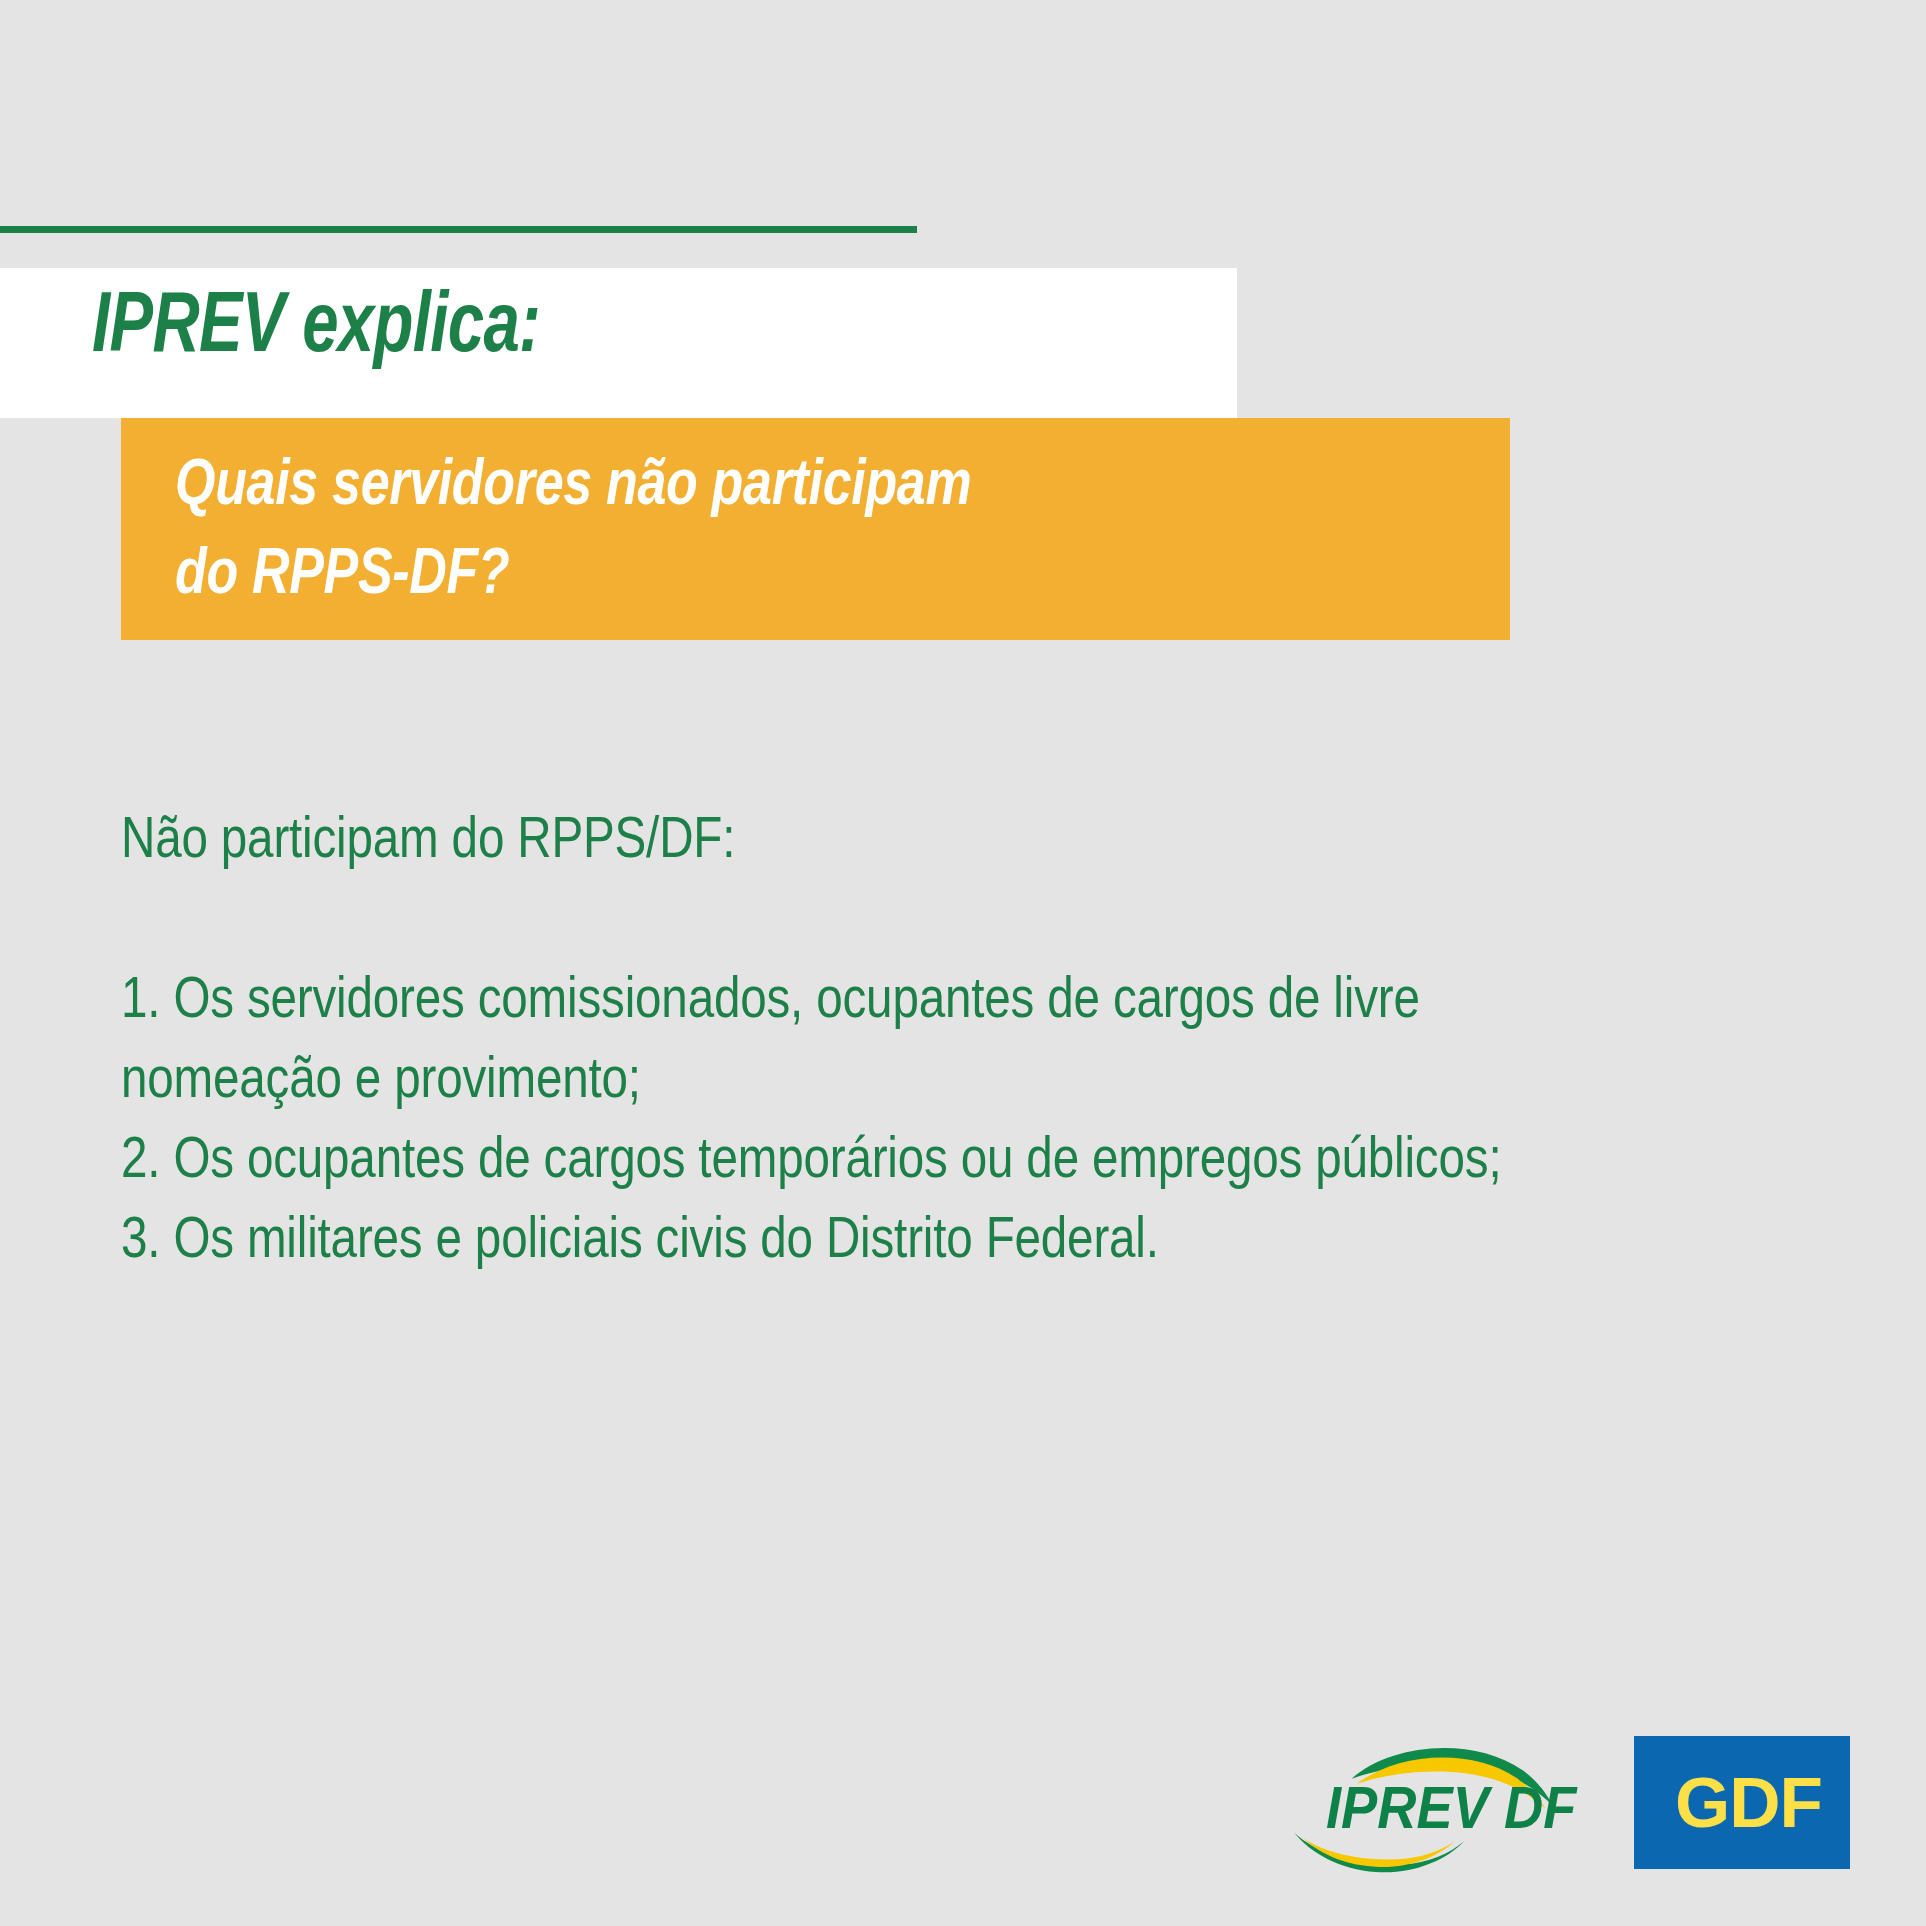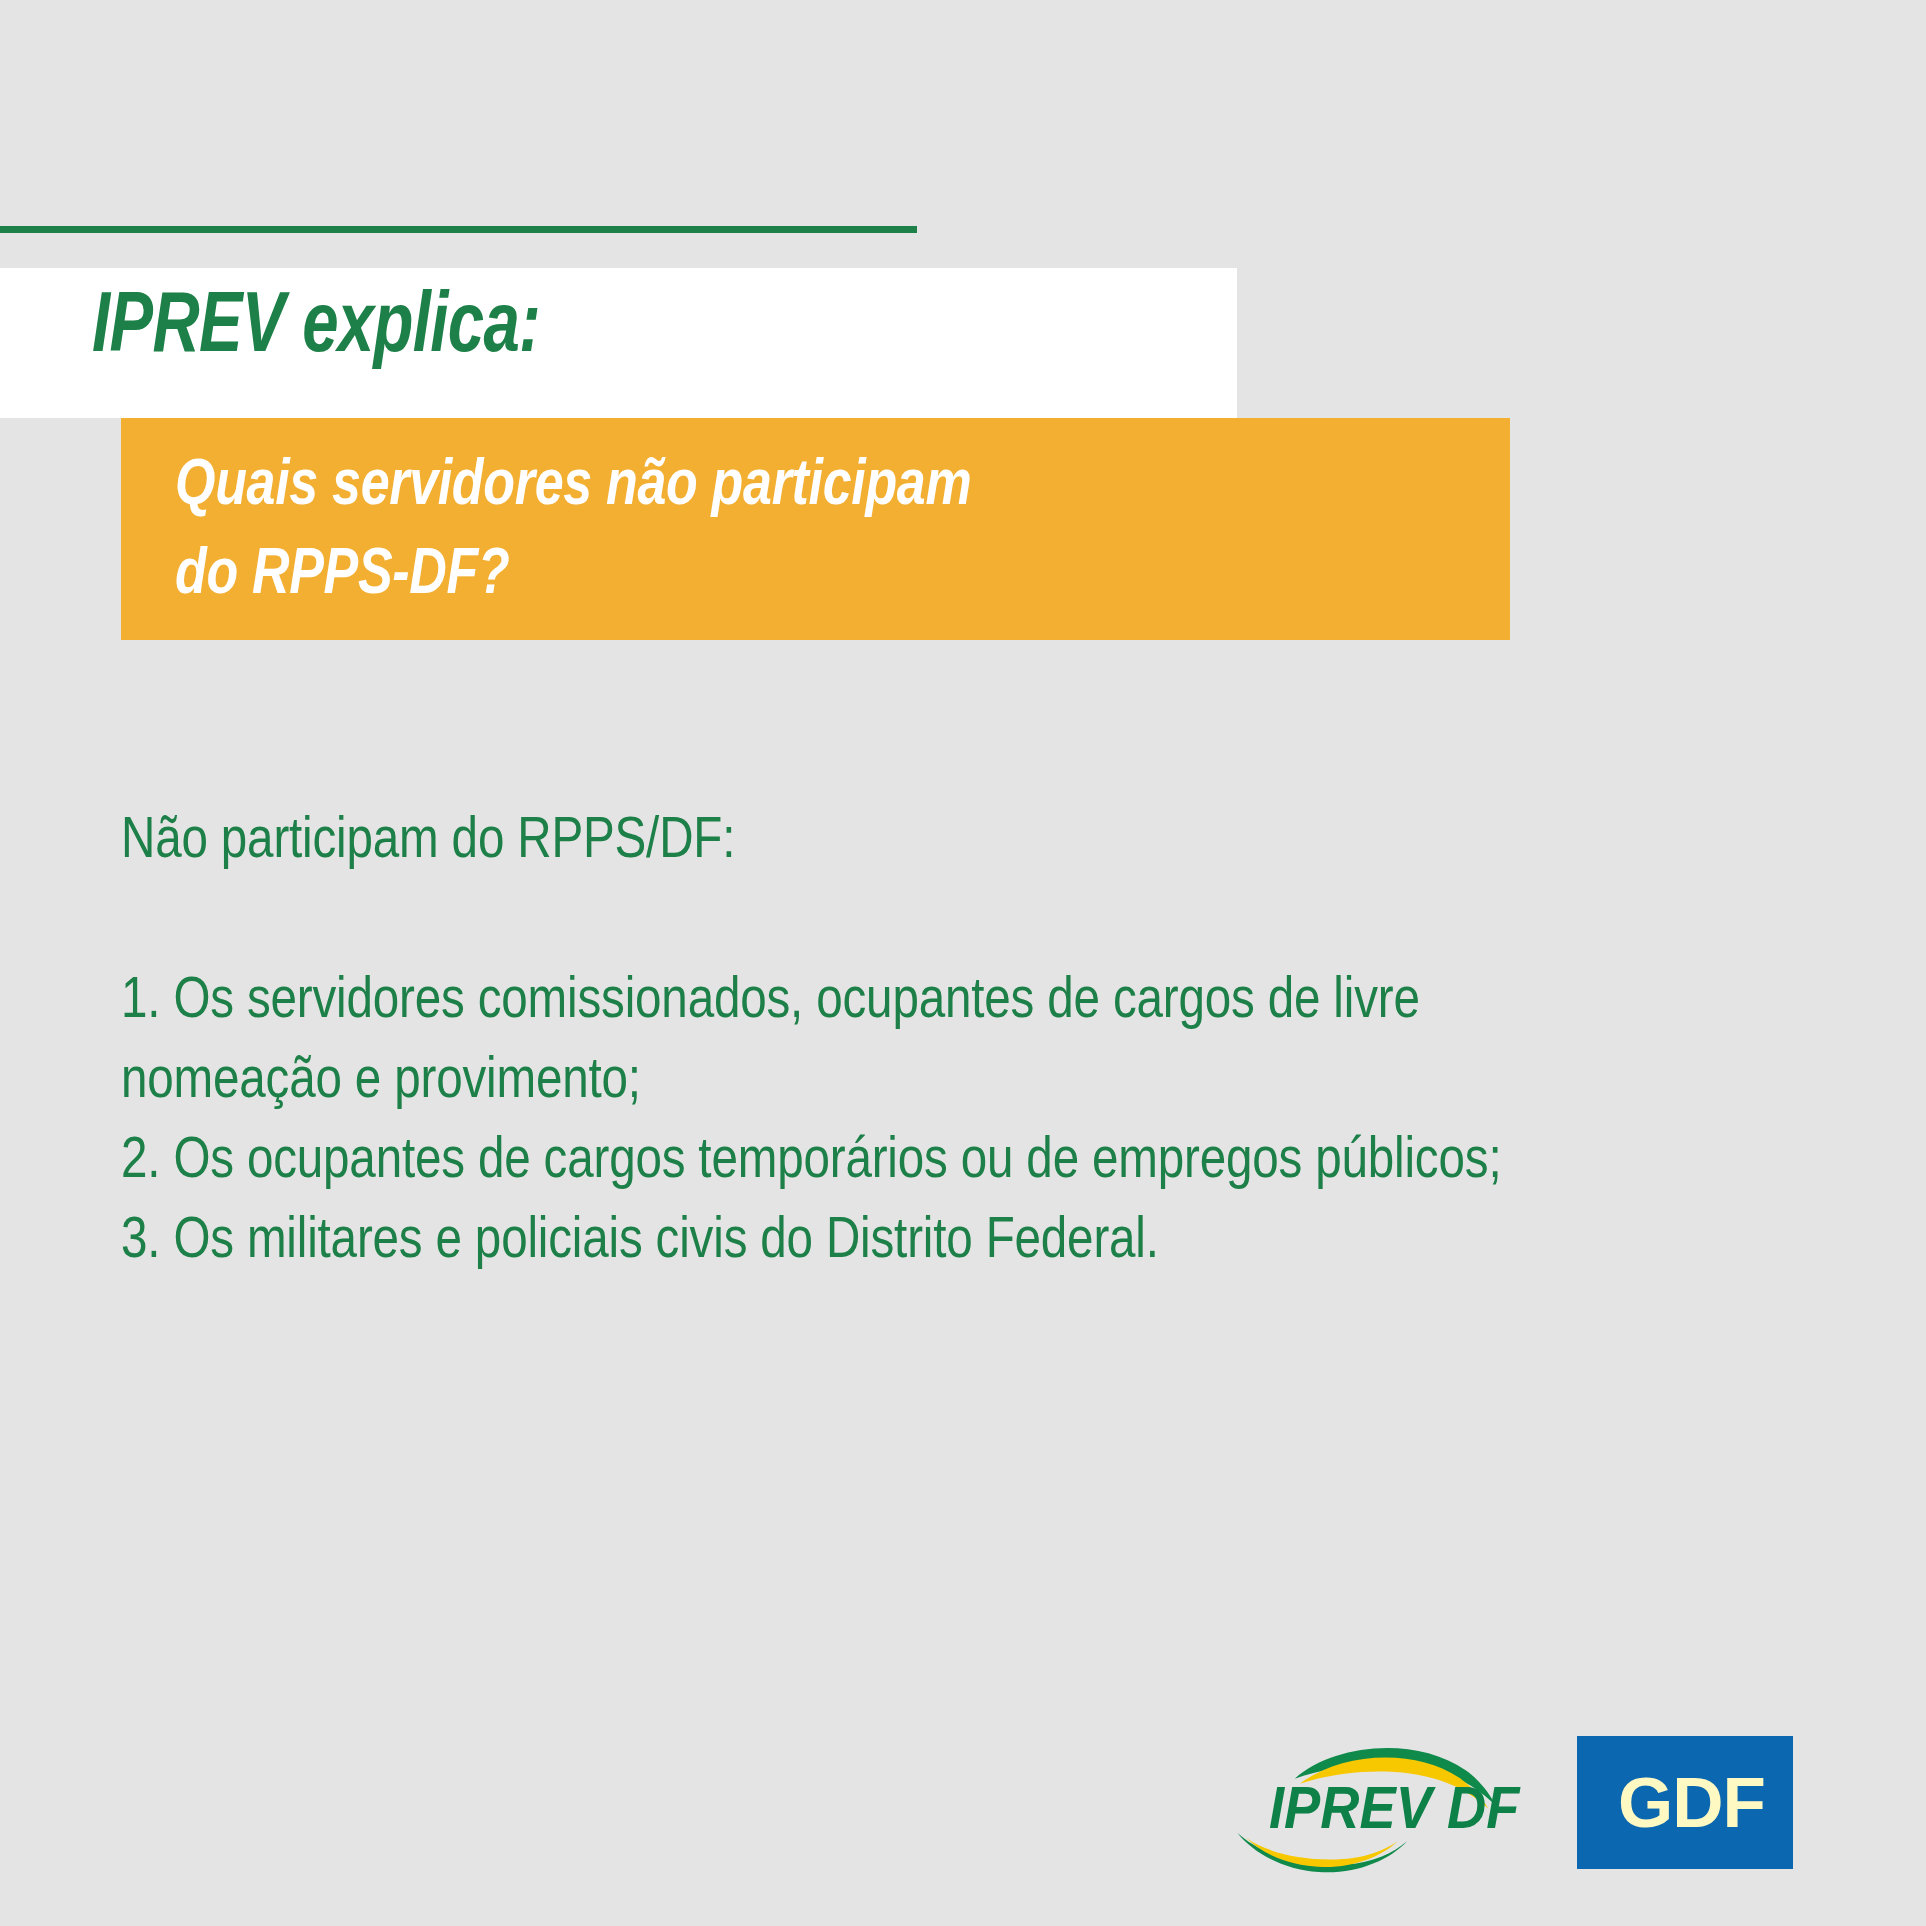--- a/index.html
+++ b/index.html
@@ -94,21 +94,21 @@
     letter-spacing: -0.2px;
     transform: scaleX(0.82);
     transform-origin: left top;
   }
   #body-copy .line { display: block; white-space: nowrap; }
   #body-copy .spacer { display: block; height: 80px; }
 
   
   #footer-logos {
     position: absolute;
-    left: 1227px;
+    left: 1284px;
     top: 1697px;
     width: 574px;
     height: 154px;
   }
 
   
   #iprev-logo {
     position: absolute;
     left: 0;
     top: 0;
@@ -145,21 +145,21 @@
     position: absolute;
     left: 0;
     right: 0;
     top: 31px;
     text-align: center;
     font-family: "Liberation Sans", sans-serif;
     font-weight: 700;
     font-size: 71px;
     line-height: 71px;
     letter-spacing: -0.9px;
-    color: #fef9c3;
+    color: #fde047;
     padding-left: 13px;
   }
 </style>
 </head>
 <body>
 
 <div id="canvas" style="--bg: #e4e4e4;">
 
   <div id="green-rule"></div>
 

